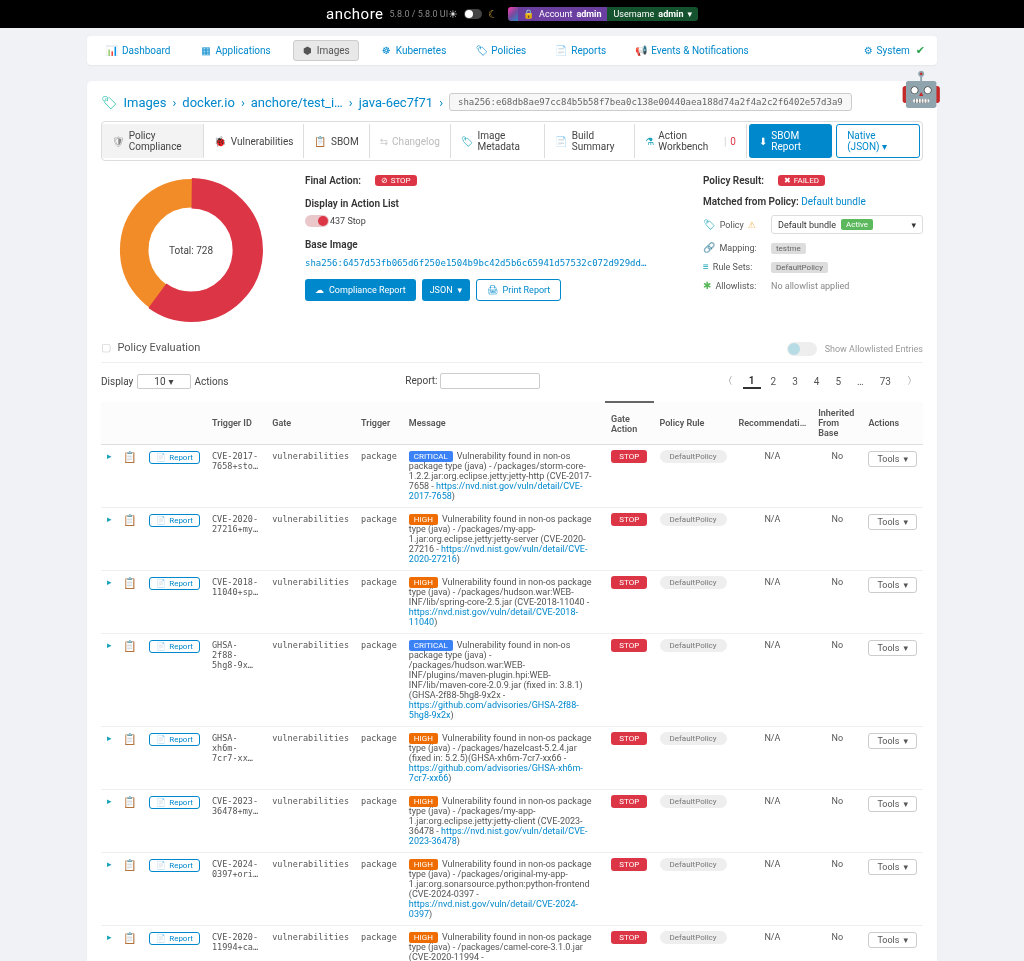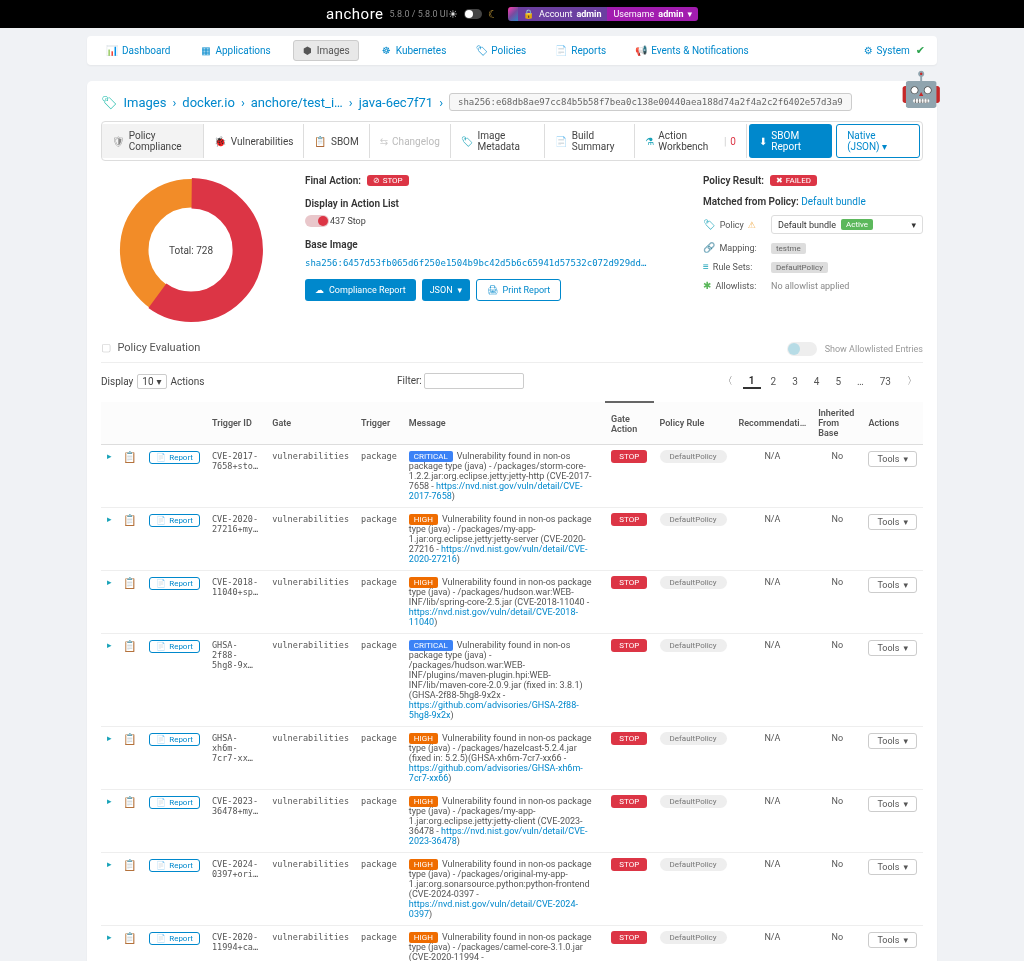--- a/index.html
+++ b/index.html
@@ -10,21 +10,21 @@
   .brand-logo { font-size:15px; color:#fff; font-weight:400; letter-spacing:0.5px; }
   .brand-ver { font-size:9px; color:#888; }
   .topbar-right { display:flex; align-items:center; gap:10px; }
   .theme-toggle { display:flex; align-items:center; gap:6px; font-size:11px; }
   .theme-dot { width:18px; height:10px; border-radius:5px; background:#444; position:relative; }
   .theme-dot::after { content:""; position:absolute; left:1px; top:1px; width:8px; height:8px; border-radius:50%; background:#fff; }
   .acct-pill { display:flex; border-radius:3px; overflow:hidden; font-size:9px; }
   .acct-pill .grad { width:10px; background:linear-gradient(135deg, #ff3cac, #784ba0, #2b86c5); }
   .acct-pill .seg { padding:2px 6px; display:flex; align-items:center; gap:4px; }
   .acct-pill .seg1 { background:#6b3fa0; color:#fff; }
-  .acct-pill .seg2 { background:#a21caf; color:#fff; }
+  .acct-pill .seg2 { background:#14532d; color:#fff; }
   
   .container { width:850px; margin:0 auto; }
   .navbar { background:#fff; border-radius:4px; margin-top:8px; padding:4px 12px; display:flex; justify-content:space-between; align-items:center; box-shadow:0 1px 2px rgba(0,0,0,0.05); }
   .nav-items { display:flex; gap:14px; }
   .nav-item { display:flex; align-items:center; gap:4px; color:#0088cc; font-size:10px; padding:4px 8px; border-radius:3px; }
   .nav-item.active { background:#e8e8e8; color:#555; border:1px solid #ccc; }
   .nav-icon { width:11px; height:11px; display:inline-flex; align-items:center; justify-content:center; }
   .sys-link { color:#0088cc; font-size:10px; display:flex; align-items:center; gap:4px; }
   .sys-ok { color:#2ea44f; }
   
@@ -44,21 +44,21 @@
   .report-btns { display:flex; gap:4px; padding:2px; }
   .btn-rep { background:#0088cc; color:#fff; padding:5px 10px; font-size:10px; border-radius:3px; display:inline-flex; align-items:center; gap:4px; }
   .btn-native { border:1px solid #0088cc; color:#0088cc; background:#fff; padding:5px 10px; font-size:10px; border-radius:3px; }
   
   .body-grid { display:flex; gap:24px; margin-top:14px; }
   .donut-wrap { width:180px; display:flex; align-items:center; justify-content:center; position:relative; }
   .donut { width:150px; height:150px; position:relative; }
   .donut svg { width:100%; height:100%; }
   .donut-center { position:absolute; inset:0; display:flex; align-items:center; justify-content:center; font-size:10px; color:#444; }
   .summary-col { flex:1; min-width:0; }
-  .lbl-row { font-size:10px; margin-bottom:6px; display:flex; align-items:flex-start; gap:6px; }
+  .lbl-row { font-size:10px; margin-bottom:6px; display:flex; align-items:flex-start; gap:14px; }
   .lbl-row .lbl { color:#333; font-weight:600; }
   .pill-stop { background:#dc3545; color:#fff; padding:1px 6px; border-radius:3px; font-size:8px; display:inline-flex; align-items:center; gap:3px; }
   .pill-failed { background:#dc3545; color:#fff; padding:1px 6px; border-radius:3px; font-size:8px; display:inline-flex; align-items:center; gap:3px; }
   .list-title { font-size:10px; font-weight:600; margin:12px 0 6px; color:#333; }
   .toggle-line { display:flex; align-items:center; gap:1px; font-size:9px; color:#444; margin-bottom:4px; }
   .mini-toggle { width:24px; height:12px; border-radius:6px; background:#c2dbea; position:relative; }
   .mini-toggle::after { content:""; position:absolute; right:1px; top:1px; width:10px; height:10px; border-radius:50%; background:#3b92cc; }
   .mini-toggle.red::after { background:#dc3545; }
   .mini-toggle.red { background:#e9c7cb; }
   .baseimg a { color:#0088cc; font-size:9px; font-family: ui-monospace, Menlo, monospace; word-break:break-all; }
@@ -78,21 +78,21 @@
   .m-ic { color:#17a2b8; font-size:10px; }
   
   .section-title { font-size:11px; color:#555; margin:16px 0 8px; display:flex; align-items:center; gap:6px; }
   .allow-toggle-row { display:flex; justify-content:flex-end; align-items:center; gap:8px; font-size:9px; color:#999; margin-top:-20px;}
   .allow-toggle { width:30px; height:14px; border-radius:7px; background:#eee; position:relative; }
   .allow-toggle::after { content:""; position:absolute; left:1px; top:1px; width:12px; height:12px; border-radius:50%; background:#b7dce6; }
   hr.sep2 { border:none; border-top:1px solid #eee; margin:6px 0 10px; }
   
   .tbl-controls { display:flex; align-items:center; font-size:10px; color:#444; margin-bottom:12px;}
   .tbl-controls .left { display:flex; gap:4px; align-items:center; }
-  .select-box { border:1px solid #ccc; padding:1px 4px; border-radius:2px; display:inline-flex; align-items:center; gap:3px;}
+  .select-box { border:1px solid #ccc; padding:1px 16px; border-radius:2px; display:inline-flex; align-items:center; gap:3px;}
   .tbl-controls .center { flex:1; text-align:center; }
   .filter-input { border:1px solid #ccc; border-radius:2px; width:100px; height:16px; display:inline-block; vertical-align:middle;}
   .pager { display:flex; gap:4px; font-size:10px; color:#555; align-items:center;}
   .pager span { padding:1px 6px; }
   .pager .pg-active { border-bottom:2px solid #333; font-weight:600; color:#222;}
   
   table.actions { width:100%; border-collapse:collapse; font-size:9px; margin-top:4px;}
   table.actions th { text-align:left; color:#555; font-weight:600; padding:6px 6px; border-bottom:1px solid #ddd; background:#fcfcfc;}
   table.actions th.sorted { border-top:2px solid #666; }
   table.actions td { padding:6px 6px; border-bottom:1px solid #eee; vertical-align:top; color:#555; }
@@ -342,21 +342,21 @@
 
     <div class="tbl-controls">
       <div class="left">
           <span>Display</span>
         <span class="select-box">
             <span>10</span>
             <span>▾</span>
           </span>
         <span>Actions</span>
         </div>
-      <div class="center"><span>Filter:</span> <span class="filter-input"></span></div>
+      <div class="center"><span>Report:</span> <span class="filter-input"></span></div>
       <div class="pager" id="pager-top">
           <span>〈</span>
           <span class="pg-active">1</span>
           <span>2</span>
           <span>3</span>
           <span>4</span>
           <span>5</span>
           <span>…</span>
           <span>73</span>
           <span>〉</span>

